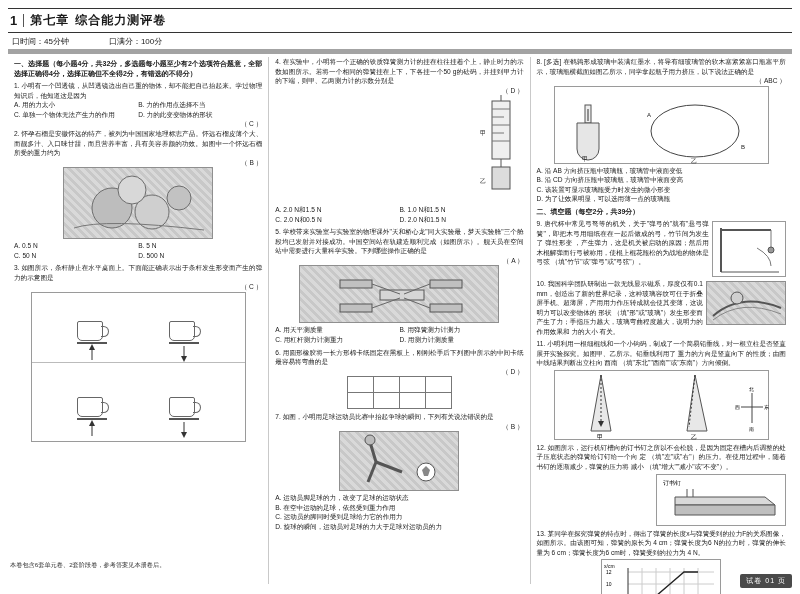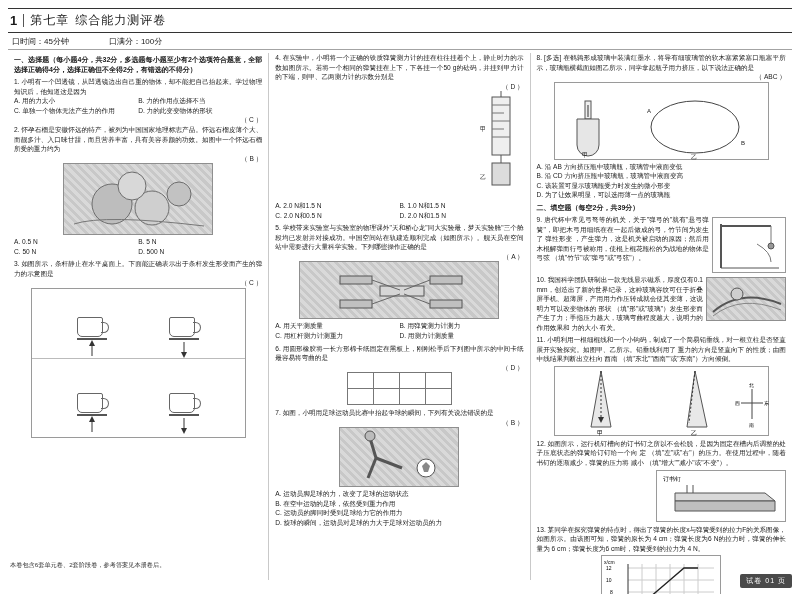--- a/index.html
+++ b/index.html
@@ -40,24 +40,24 @@
   
   .titlebar {
     display:flex; align-items:center; gap:6px;
     border-top:1.6px solid #333; border-bottom:1.6px solid #333;
     padding:3px 2px; margin-top:2px;
   }
   .chap-no {
     font-size:13px; font-weight:bold; letter-spacing:0px;
   }
   .bar-sep { width:1px; height:13px; background:#555; }
-  .chap-title { font-size:12px; font-weight:normal; letter-spacing:1px; }
+  .chap-title { font-size:12px; font-weight:bold; letter-spacing:1px; }
   .meta {
     display:flex; gap:40px; font-size:8px; padding:3px 4px 2px 4px;
-    border-bottom:1px solid #a3a3a3;
+    border-bottom:5px solid #a3a3a3;
   }
   
   .cols {
     display:flex; margin-top:3px; height:527px;
   }
   .col {
     width:33.33%;
     padding:0 6px;
     font-size:6.6px;
     line-height:1.45;

